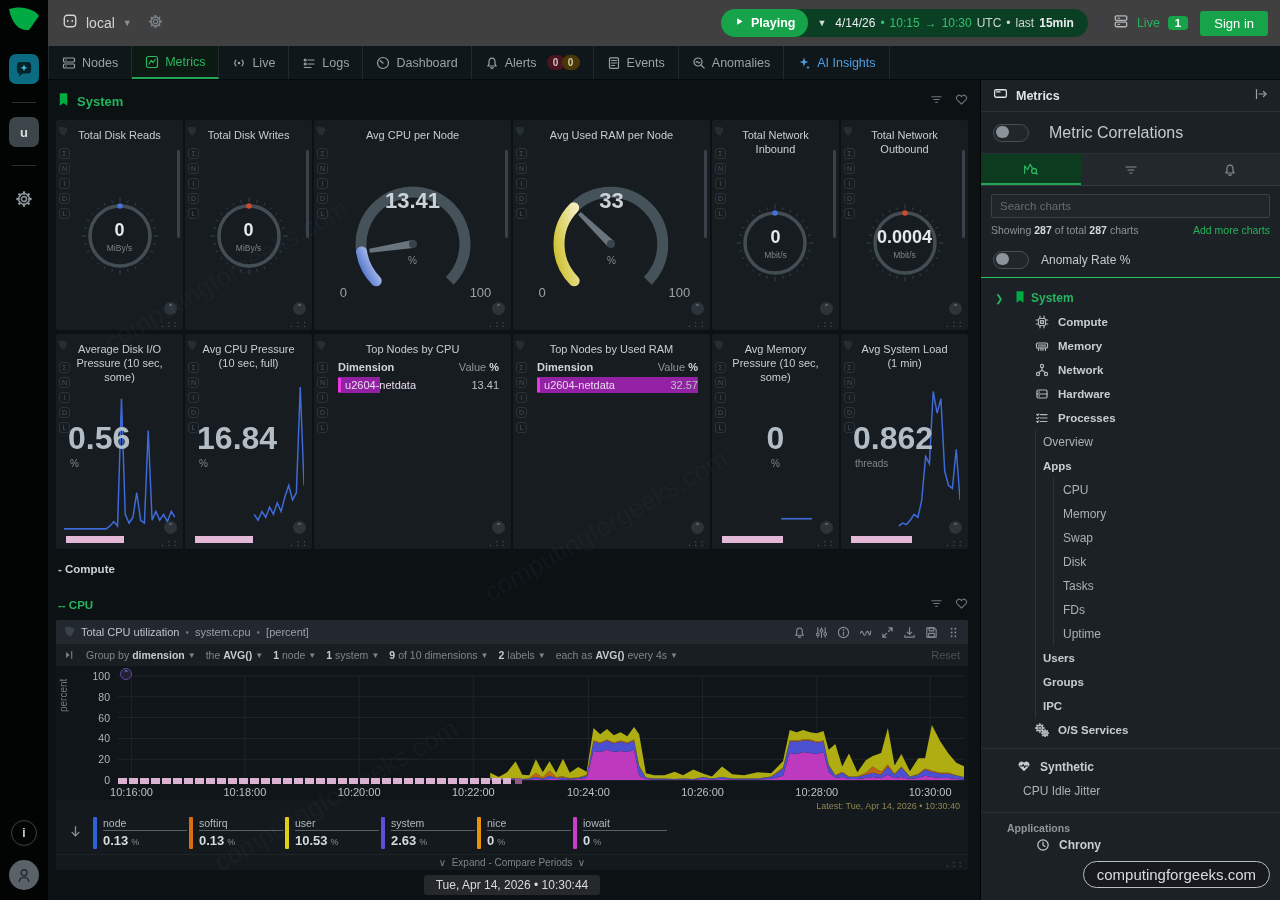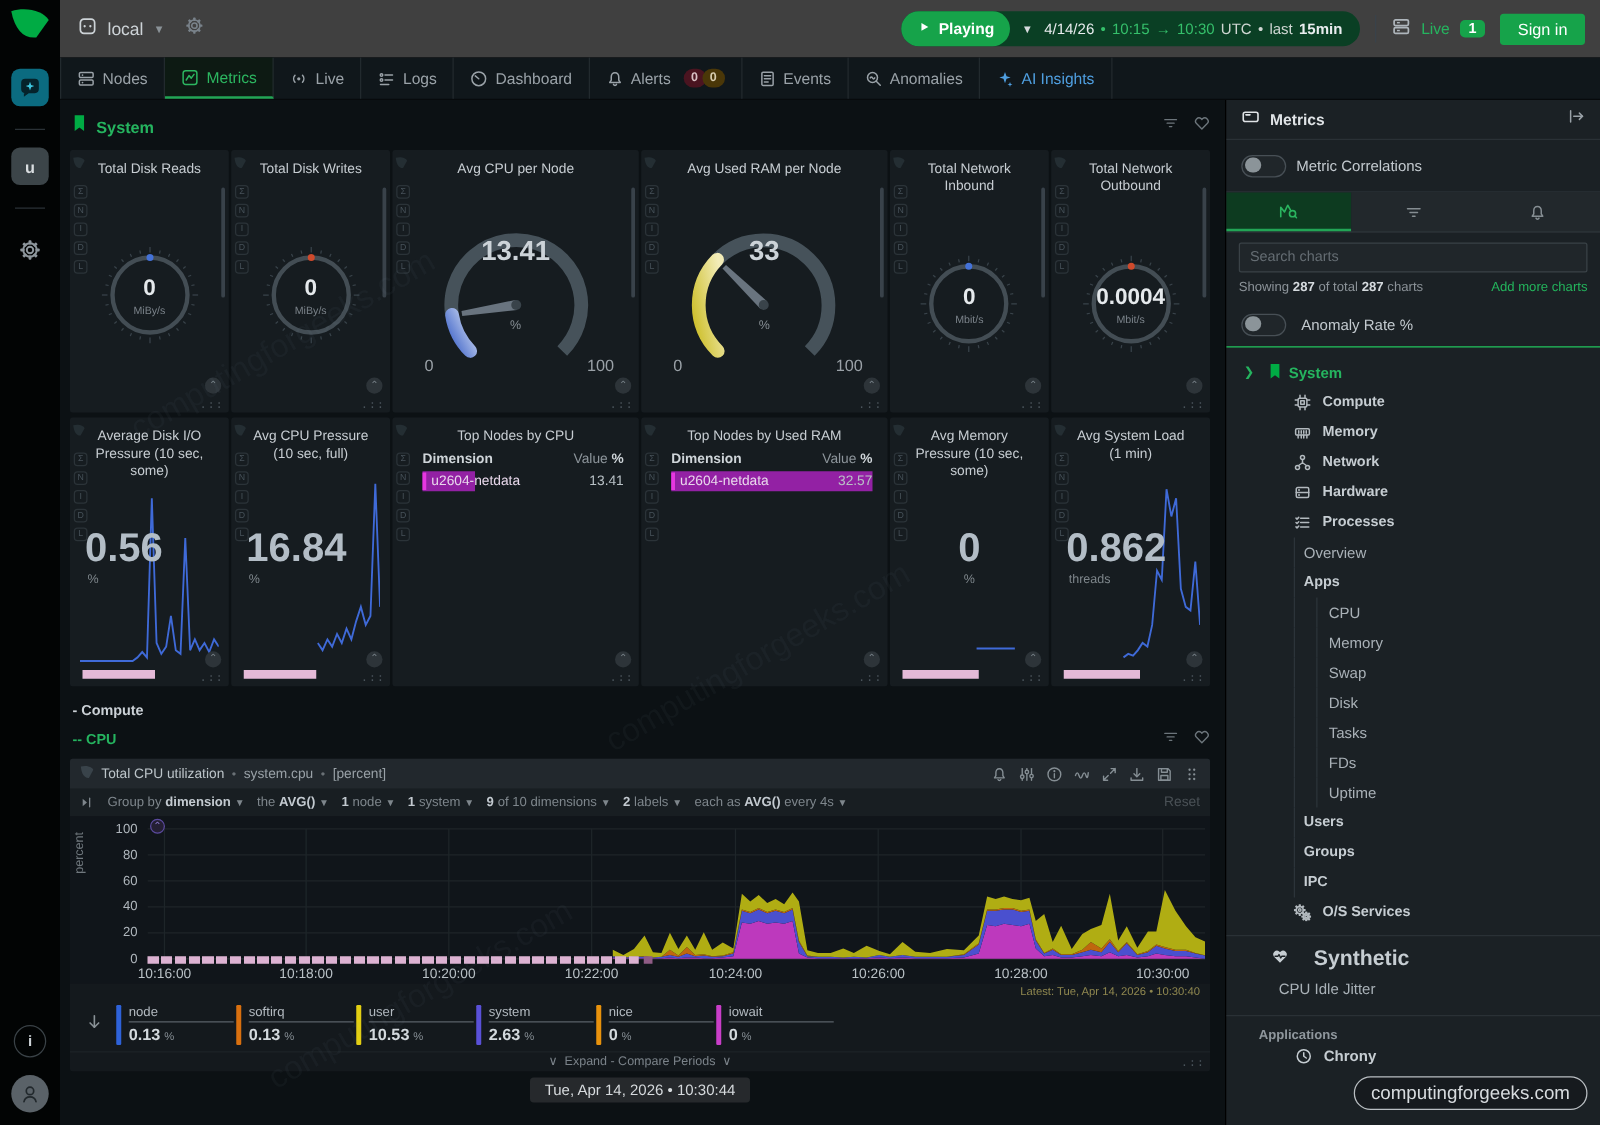--- a/index.html
+++ b/index.html
@@ -47,21 +47,21 @@
   .tab .badges{display:flex;margin-left:4px;}
   .bdg{min-width:18px;height:15px;border-radius:8px;font-size:10px;font-weight:bold;display:flex;align-items:center;justify-content:center;padding:0 5px;}
   .bdg+.bdg{margin-left:-3px;}
   
   .body{flex:1;display:flex;min-height:0;}
   .content{width:932px;background:#0c1114;padding:0 12px 0 8px;position:relative;overflow:hidden;}
   .sechead{height:30px;display:flex;align-items:center;margin-top:6px;}
   .sechead .st{color:#25b45f;font-size:13px;font-weight:bold;margin-left:6px;}
   .secright{margin-left:auto;display:flex;gap:12px;color:#6c757b;}
   .subhead1{font-size:11.5px;font-weight:bold;color:#cbd1d6;margin:14px 0 2px 2px;}
-  .subhead2{display:flex;align-items:center;margin:8px 0 6px 2px;}
+  .subhead2{display:flex;align-items:center;margin:21px 0 6px 2px;}
   .subhead2 .st2{font-size:11.5px;font-weight:bold;color:#25b45f;}
   
   .cards{display:flex;gap:2px;margin-top:4px;}
   .card{background:#161c20;border-radius:2px;position:relative;flex:1 1 0;height:210px;display:flex;flex-direction:column;overflow:hidden;}
   .cards.r2 .card{height:215px;}
   .card.wide{flex:1.55 1 0;}
   .ctitle{font-size:11px;color:#c7cdd2;text-align:center;padding:9px 16px 0;line-height:1.25;}
   .corner{position:absolute;left:2px;top:2px;}
   .sidecol{position:absolute;left:3px;top:28px;display:flex;flex-direction:column;gap:4px;z-index:2;}
   .sic{width:11px;height:11px;border:1px solid #2b3338;border-radius:3px;color:#47525a;font-size:7px;display:flex;align-items:center;justify-content:center;}
@@ -125,21 +125,21 @@
   .lval .lu{font-size:9px;color:#868e94;font-weight:normal;margin-left:3px;}
   .bc-foot{height:16px;display:flex;align-items:center;justify-content:center;font-size:10px;color:#7b838a;border-top:1px solid #1d2327;position:relative;}
   .bc-foot .gr{position:absolute;right:4px;color:#4a545b;}
   .tstamp{display:flex;justify-content:center;margin-top:5px;}
   .tstamp span{background:#26292c;color:#d6dadd;font-size:12px;padding:3px 12px;border-radius:3px;}
   
   .rightbar{width:300px;background:#1b2125;border-left:1px solid #000;position:relative;overflow:hidden;display:flex;flex-direction:column;}
   .rb-head{height:32px;display:flex;align-items:center;padding:0 12px;border-bottom:1px solid #2a3136;color:#dfe3e6;}
   .rb-head .ht{font-size:12.5px;font-weight:bold;margin-left:8px;}
   .rb-head .coll{margin-left:auto;color:#9aa2a8;cursor:pointer;}
-  .rb-corr{height:42px;display:flex;align-items:center;padding:0 12px;gap:8px;border-bottom:1px solid #2a3136;color:#c3cacf;font-size:12px;}
+  .rb-corr{height:42px;display:flex;align-items:center;padding:0 12px;gap:20px;border-bottom:1px solid #2a3136;color:#c3cacf;font-size:16px;}
   .tgl{position:relative;width:36px;height:18px;border-radius:10px;border:1.5px solid #474f55;background:#20262a;flex:none;cursor:pointer;}
   .tgl i{position:absolute;left:2px;top:1.2px;width:12.5px;height:12.5px;border-radius:50%;background:#8b9499;}
   .rb-tabs{height:32px;display:flex;border-bottom:1px solid #343b40;}
   .stab{flex:1;display:flex;align-items:center;justify-content:center;background:#22282c;color:#858d92;cursor:pointer;}
   .stab.active{background:#0d3b20;color:#2ab45f;border-bottom:2px solid #22a556;}
   .rb-search{padding:8px 10px 4px;}
   .rb-search input{width:100%;height:24px;background:#20262a;border:1px solid #3a4247;border-radius:2px;color:#cdd3d7;font-size:11.5px;padding:0 8px;outline:none;}
   .rb-search input::placeholder{color:#656d73;}
   .rb-showing{display:flex;padding:2px 10px 6px;font-size:10.5px;color:#8b9298;align-items:center;}
   .rb-showing b{color:#d5dade;margin:0 3px;}
@@ -152,21 +152,21 @@
   .trow.sec{color:#25b45f;}
   .trow.sec .chv{position:absolute;left:14px;color:#25b45f;font-size:10px;}
   .trow.sec .bmk{position:absolute;left:32px;}
   .trow.sec .lbl{position:absolute;left:50px;font-size:12px;}
   .trow.d1{padding-left:54px;}
   .trow.d2{padding-left:62px;}
   .trow.d3{padding-left:82px;}
   .trow.d2::before,.trow.d3::before{content:"";position:absolute;left:54px;top:0;bottom:0;border-left:1px solid #2c343a;}
   .trow.d3::after{content:"";position:absolute;left:72px;top:0;bottom:0;border-left:1px solid #2c343a;}
   .rb-sec{border-top:1px solid #2a3136;margin-top:6px;padding:5px 0 4px;}
-  .synrow{height:26px;display:flex;align-items:center;padding-left:36px;font-size:17px;font-weight:bold;color:#c6cdd2;gap:20px;cursor:pointer;}
+  .synrow{height:26px;display:flex;align-items:center;padding-left:36px;font-size:12px;font-weight:bold;color:#c6cdd2;gap:9px;cursor:pointer;}
   .synitem{height:22px;display:flex;align-items:center;padding-left:42px;font-size:12px;color:#a9b1b7;cursor:pointer;}
   .apl{padding-left:26px;font-size:10.5px;color:#8f979d;font-weight:bold;height:20px;display:flex;align-items:center;}
   .approw{height:24px;display:flex;align-items:flex-start;padding-left:55px;font-size:12px;font-weight:bold;color:#c6cdd2;gap:9px;cursor:pointer;}
   .wmpill{position:absolute;right:10px;bottom:12px;border:1.5px solid #b9bec2;border-radius:20px;padding:4px 13px;font-size:15px;color:#d8dcdf;background:rgba(18,22,25,.55);z-index:6;white-space:nowrap;}
   .wm{position:absolute;font-size:26px;color:rgba(140,160,170,0.05);transform:rotate(-30deg);pointer-events:none;white-space:nowrap;z-index:5;}
 </style>
 </head>
 <body>
 
 <div id="app">

